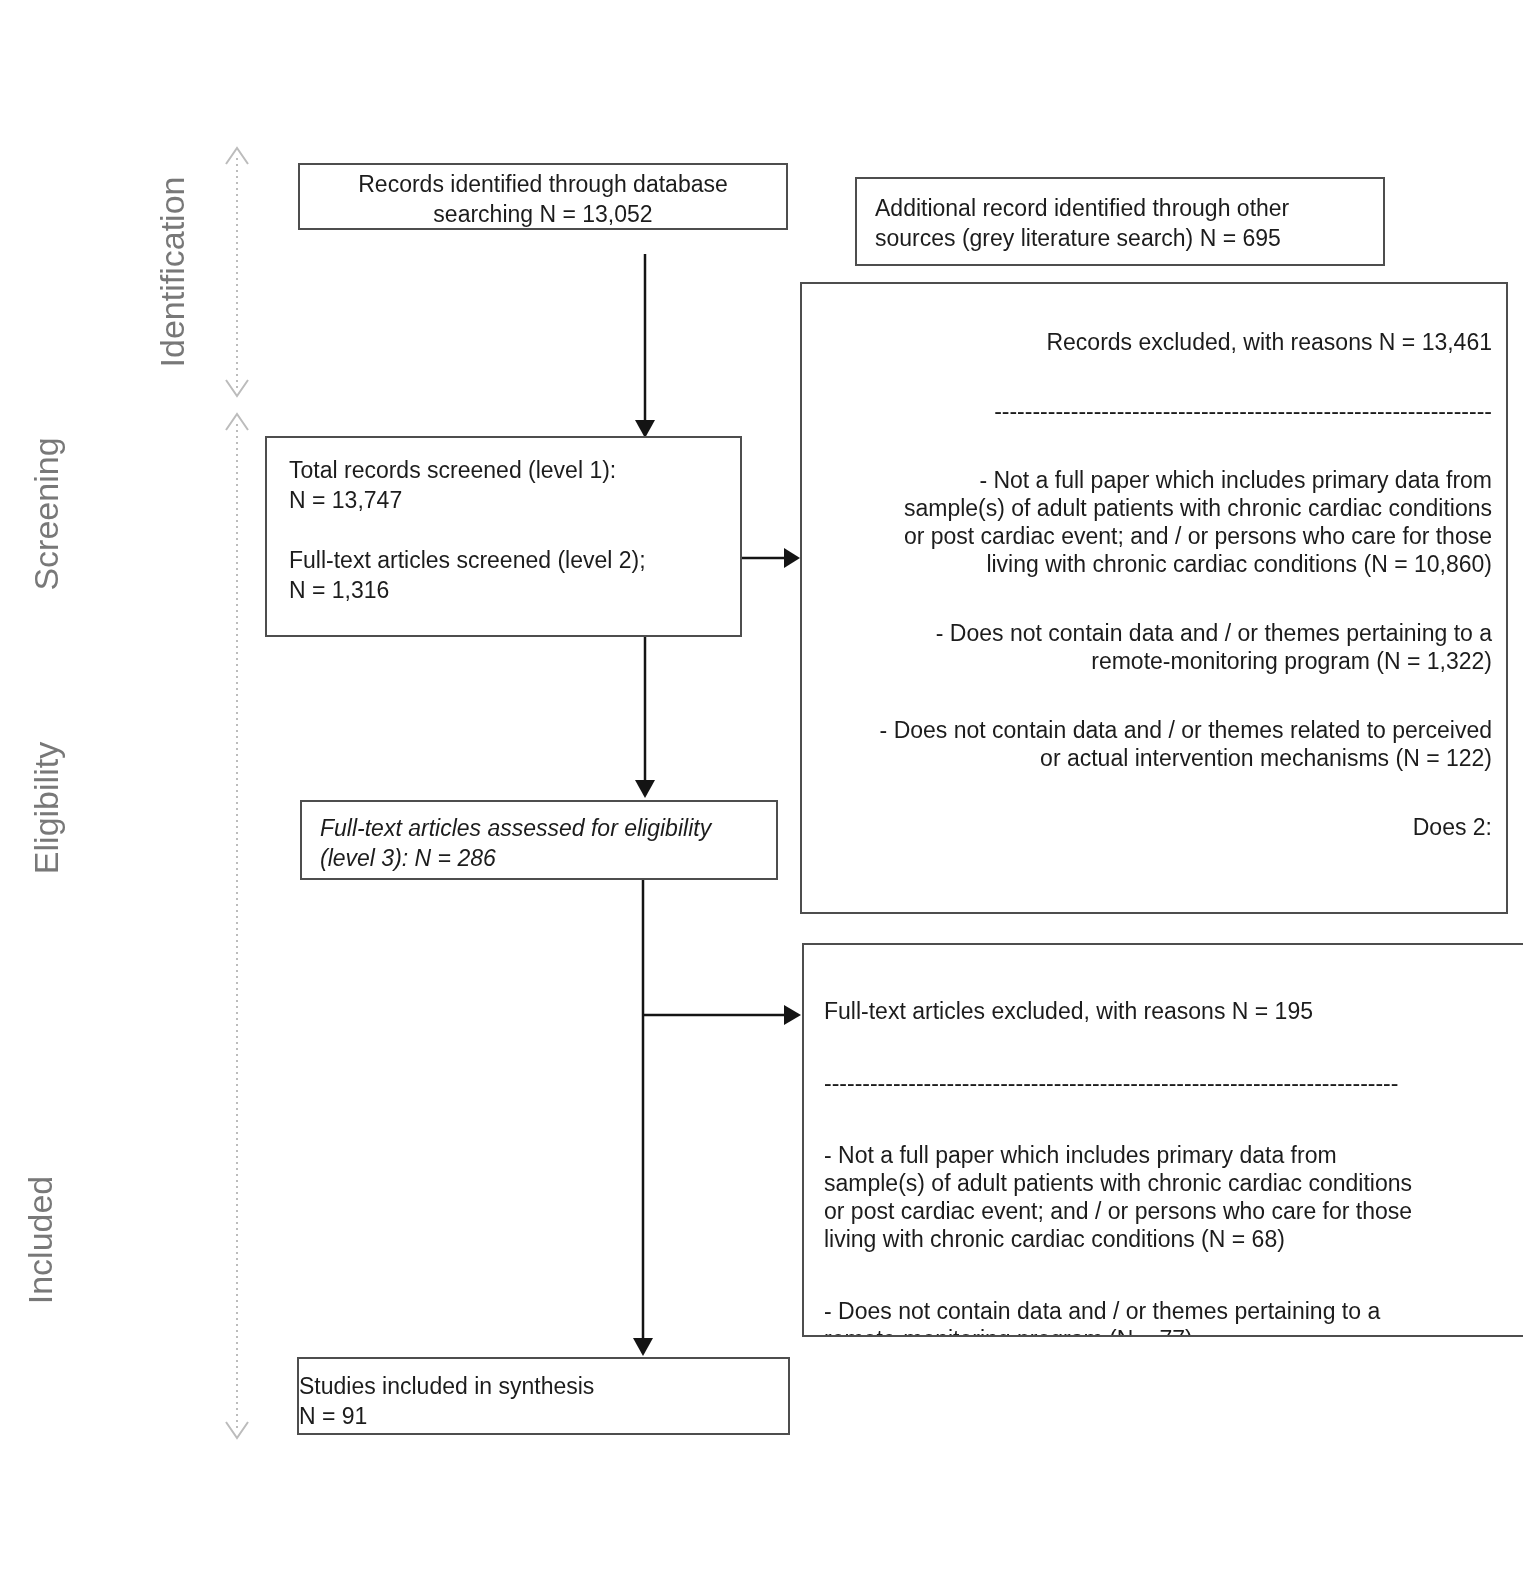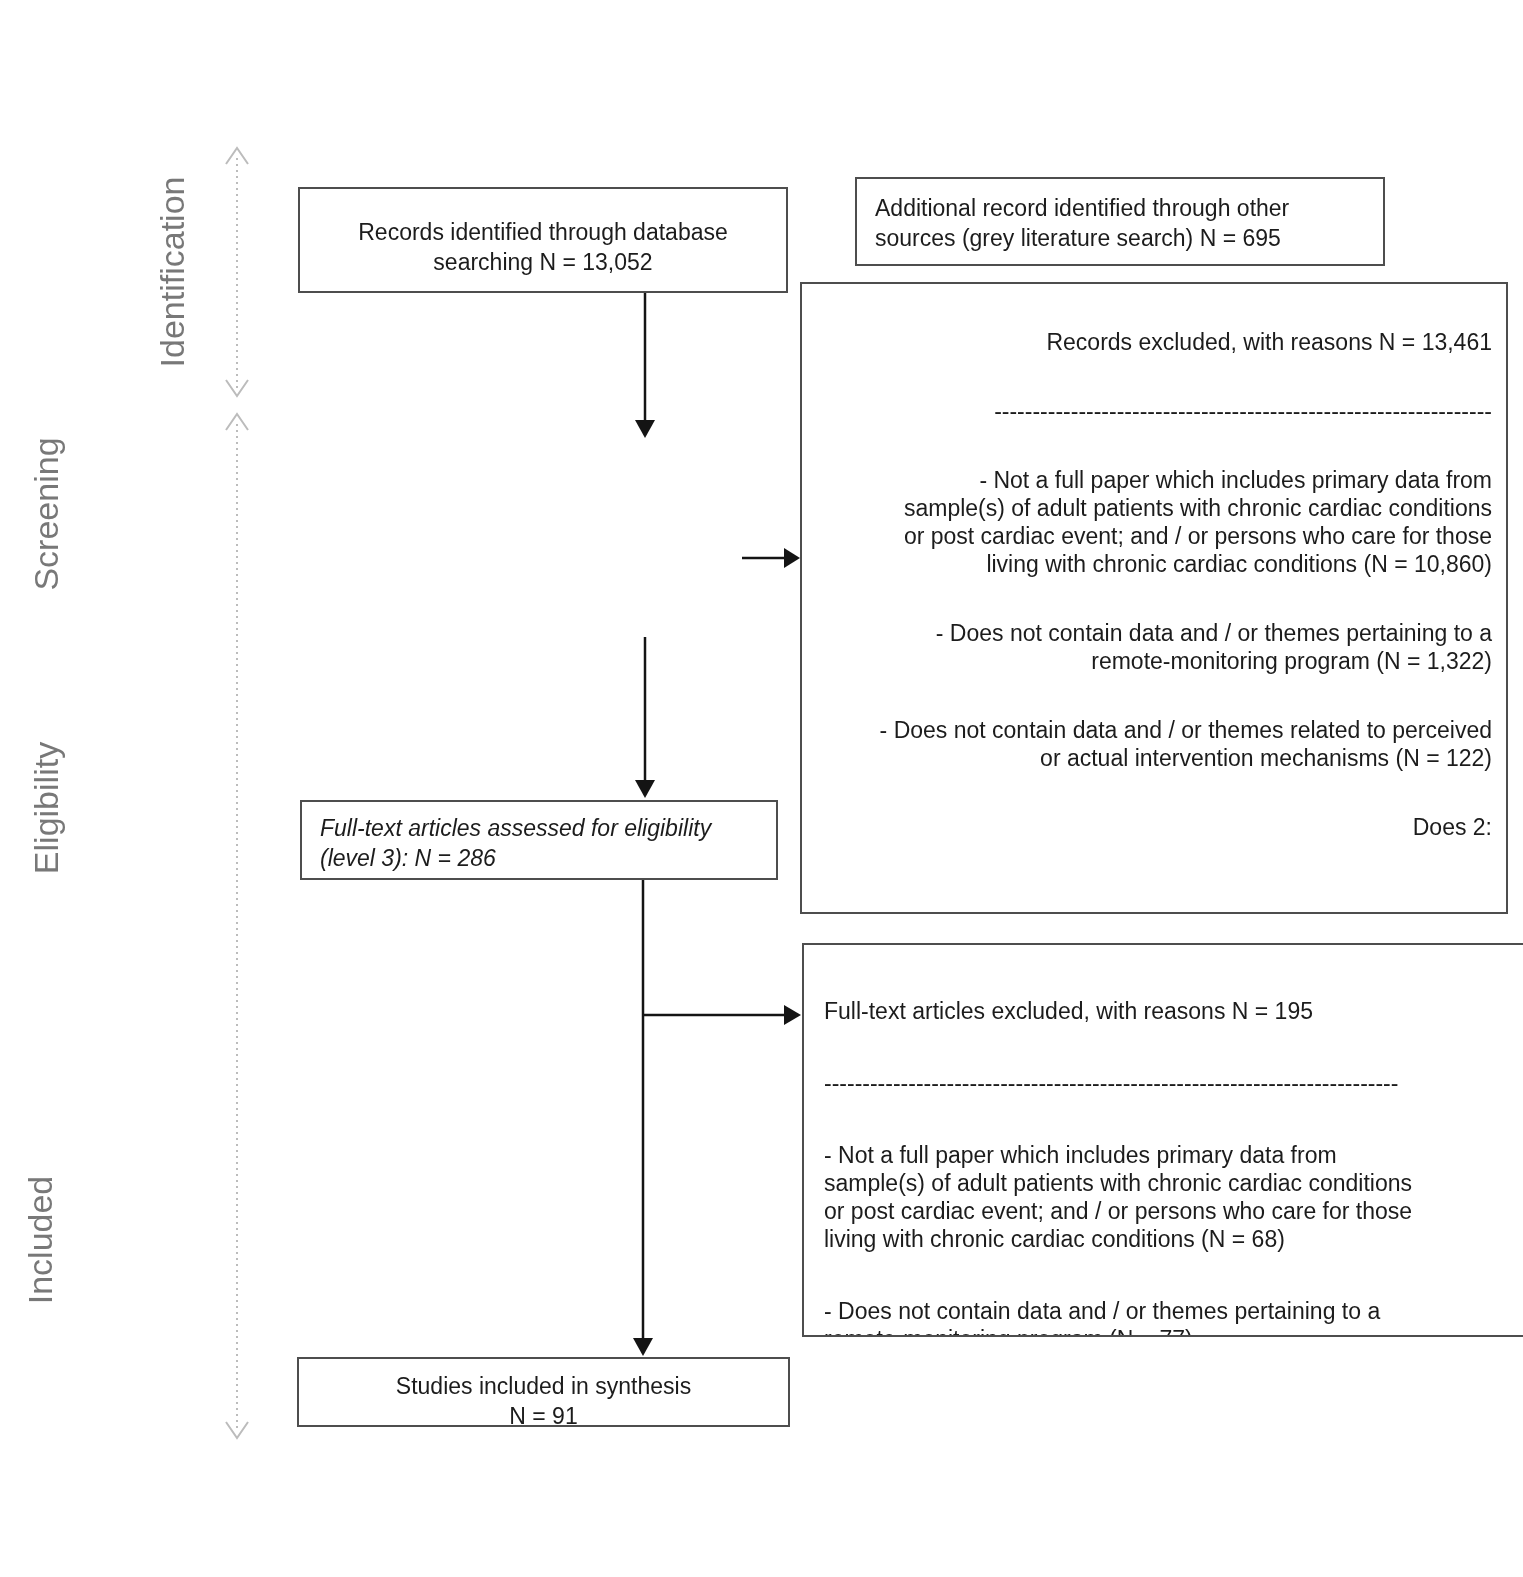--- a/index.html
+++ b/index.html
@@ -41,27 +41,27 @@
   .box.big2 .para {
     margin: 0 0 16px 0;
   }
   .side-label {
     position: absolute;
     transform: translate(-50%, -50%) rotate(-90deg);
     font-size: 34px;
     color: #787878;
     white-space: nowrap;
   }
-  #box-records    { left: 298px; top: 163px;  width: 490px; height: 106px;  text-align: center; padding-top: 28px; margin-top: 24px; }
+  #box-records    { left: 298px; top: 163px;  width: 490px; height: 67px;  text-align: center; padding-top: 4px; }
   #box-additional { left: 855px; top: 177px;  width: 530px; height: 89px;  padding: 14px 18px; }
   #box-screening  { left: 265px; top: 436px;  width: 477px; height: 201px; padding: 17px 22px; }
   #box-excluded1  { left: 800px; top: 282px;  width: 708px; height: 632px; padding: 16px 14px 0 20px; text-align: right; }
   #box-eligibility{ left: 300px; top: 800px;  width: 478px; height: 80px;  padding: 11px 8px 0 18px; font-style: italic; }
   #box-excluded2  { left: 802px; top: 943px;  width: 752px; height: 394px; padding: 24px 14px 0 20px; }
-  #box-included   { left: 297px; top: 1357px; width: 493px; height: 70px;  text-align: center; padding-top: 12px; }
+  #box-included   { left: 297px; top: 1357px; width: 493px; height: 78px;  padding-top: 12px; }
   #lbl-identification { left: 172px; top: 272px; }
   #lbl-screening      { left: 46px;  top: 514px; }
   #lbl-eligibility    { left: 46px;  top: 808px; }
   #lbl-included       { left: 40px;  top: 1240px; }
 </style>
 </head>
 <body>
 
 <div class="canvas">
 
@@ -95,20 +95,25 @@
   <div class="side-label" id="lbl-screening">Screening</div>
   <div class="side-label" id="lbl-eligibility">Eligibility</div>
   <div class="side-label" id="lbl-included">Included</div>
 
   <div class="box" id="box-records">Records identified through database
 searching N = 13,052</div>
 
   <div class="box" id="box-additional">Additional record identified through other
 sources (grey literature search) N = 695</div>
 
+  <div class="box" id="box-screening">Total records screened (level 1):
+N = 13,747
+
+Full-text articles screened (level 2);
+N = 1,316</div>
 
   <div class="box big" id="box-excluded1">
     <div class="para">Records excluded, with reasons N = 13,461</div>
     <div class="para">-----------------------------------------------------------------</div>
     <div class="para">- Not a full paper which includes primary data from
 sample(s) of adult patients with chronic cardiac conditions
 or post cardiac event; and / or persons who care for those
 living with chronic cardiac conditions (N = 10,860)</div>
     <div class="para">- Does not contain data and / or themes pertaining to a
 remote-monitoring program (N = 1,322)</div>

